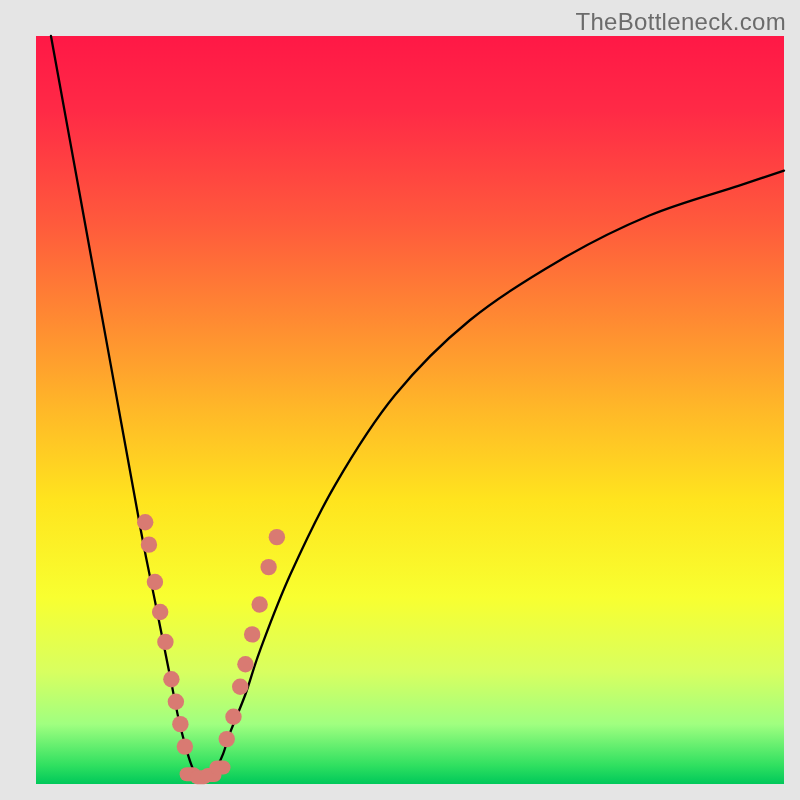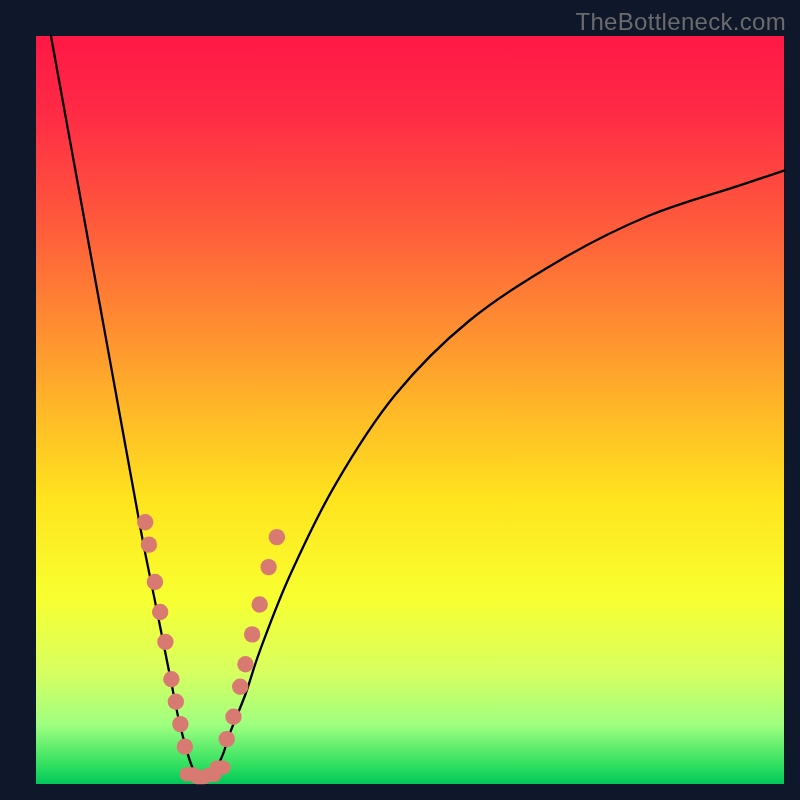--- a/index.html
+++ b/index.html
@@ -10,21 +10,21 @@
     background: #000;
     overflow: hidden;
     font-family: Arial, Helvetica, sans-serif;
   }
   .frame {
     position: absolute;
     left: 0;
     top: 0;
     width: 800px;
     height: 800px;
-    background: #0f172a;
+    background: #e5e5e5;
   }
   .plot-area {
     position: absolute;
     left: 36px;
     top: 36px;
     width: 748px;
     height: 748px;
     
     background: linear-gradient(
       to bottom,

